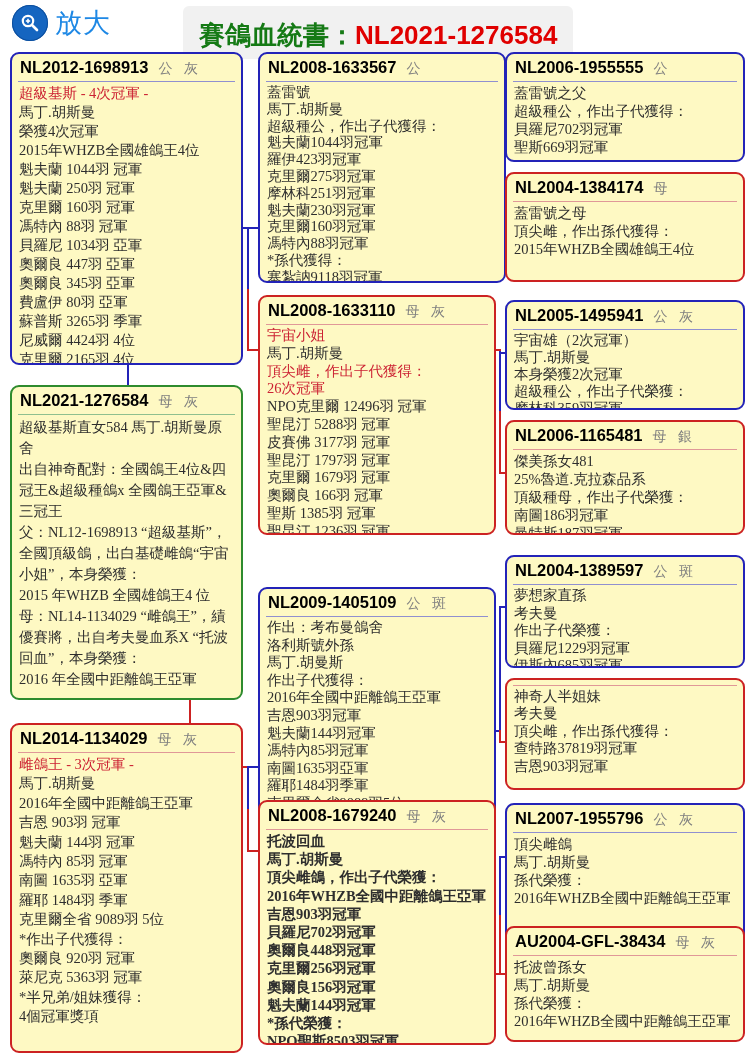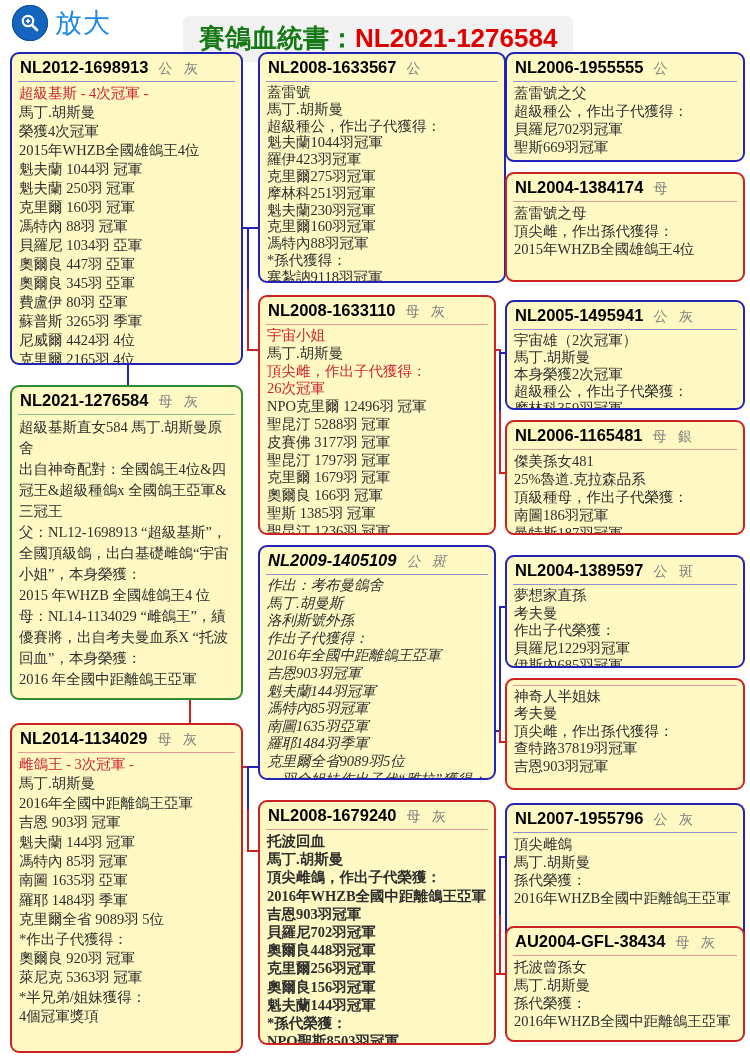--- a/index.html
+++ b/index.html
@@ -4,22 +4,22 @@
 <style>
   html,body{margin:0;padding:0;background:#fff;}
   #canvas{position:relative;width:750px;height:1061px;background:#fff;overflow:hidden;
           font-family:"Liberation Sans",sans-serif;}
 
   
   #zoom-btn{position:absolute;left:12px;top:5px;display:flex;align-items:center;gap:7px;cursor:pointer;}
   #zoom-btn .bubble{width:36px;height:36px;border-radius:50%;background:#1565c0;display:flex;
                     align-items:center;justify-content:center;box-shadow:0 0 0 1px #0d4f9e inset;}
   #zoom-btn .lbl{font-size:27px;color:#1e88e5;font-weight:500;letter-spacing:1px;}
-  #header-title{position:absolute;left:183px;top:16px;background:#f1f1f1;border-radius:6px;
-                padding:5px 16px 6px 16px;font-size:26px;font-weight:bold;white-space:nowrap;}
+  #header-title{position:absolute;left:183px;top:6px;background:#f1f1f1;border-radius:6px;
+                padding:12px 16px 6px 16px;font-size:26px;font-weight:bold;white-space:nowrap;}
   #header-title .pfx{color:#157a15;}
   #header-title .ring{color:#e00000;}
 
   
   .box{position:absolute;background:#fef9c3;border:2px solid #333;border-radius:9px;
        box-sizing:border-box;padding:2px 6px 0 6px;overflow:hidden;}
   .trow{white-space:nowrap;padding:2px 0 0 2px;}
   .ttl{font-weight:bold;font-size:16.5px;color:#000;}
   .sfx{font-size:14px;color:#808080;margin-left:10px;letter-spacing:4px;
        font-family:"Liberation Serif","DejaVu Serif",serif;}
@@ -166,27 +166,27 @@
           <div class="ln">NPO克里爾 12496羽 冠軍</div>
           <div class="ln">聖昆汀 5288羽 冠軍</div>
           <div class="ln">皮賽佛 3177羽 冠軍</div>
           <div class="ln">聖昆汀 1797羽 冠軍</div>
           <div class="ln">克里爾 1679羽 冠軍</div>
           <div class="ln">奧爾良 166羽 冠軍</div>
           <div class="ln">聖斯 1385羽 冠軍</div>
           <div class="ln">聖昆汀 1236羽 冠軍</div>
         </div>
       </div>
-      <div class="box" style="left: 258px; top: 545px; width: 238px; height: 235px; border-color: rgb(35, 35, 184); font-style: italic;">
+      <div class="box" style="left: 258px; top: 587px; width: 238px; height: 235px; border-color: rgb(35, 35, 184);">
         <div class="trow"><span class="ttl">NL2009-1405109</span><span class="sfx">公 斑</span></div>
         <hr class="sep" style="background: rgb(144, 144, 208);">
         <div class="bod" style="line-height: 17.6px;">
           <div class="ln">作出：考布曼鴿舍</div>
+          <div class="ln">洛利斯號外孫</div>
           <div class="ln">馬丁.胡曼斯</div>
-          <div class="ln">洛利斯號外孫</div>
           <div class="ln">作出子代獲得：</div>
           <div class="ln">2016年全國中距離鴿王亞軍</div>
           <div class="ln">吉恩903羽冠軍</div>
           <div class="ln">魁夫蘭144羽冠軍</div>
           <div class="ln">馮特內85羽冠軍</div>
           <div class="ln">南圖1635羽亞軍</div>
           <div class="ln">羅耶1484羽季軍</div>
           <div class="ln">克里爾全省9089羽5位</div>
           <div class="ln">一羽全姐妹作出子代“雅拉”獲得：</div>
         </div>

